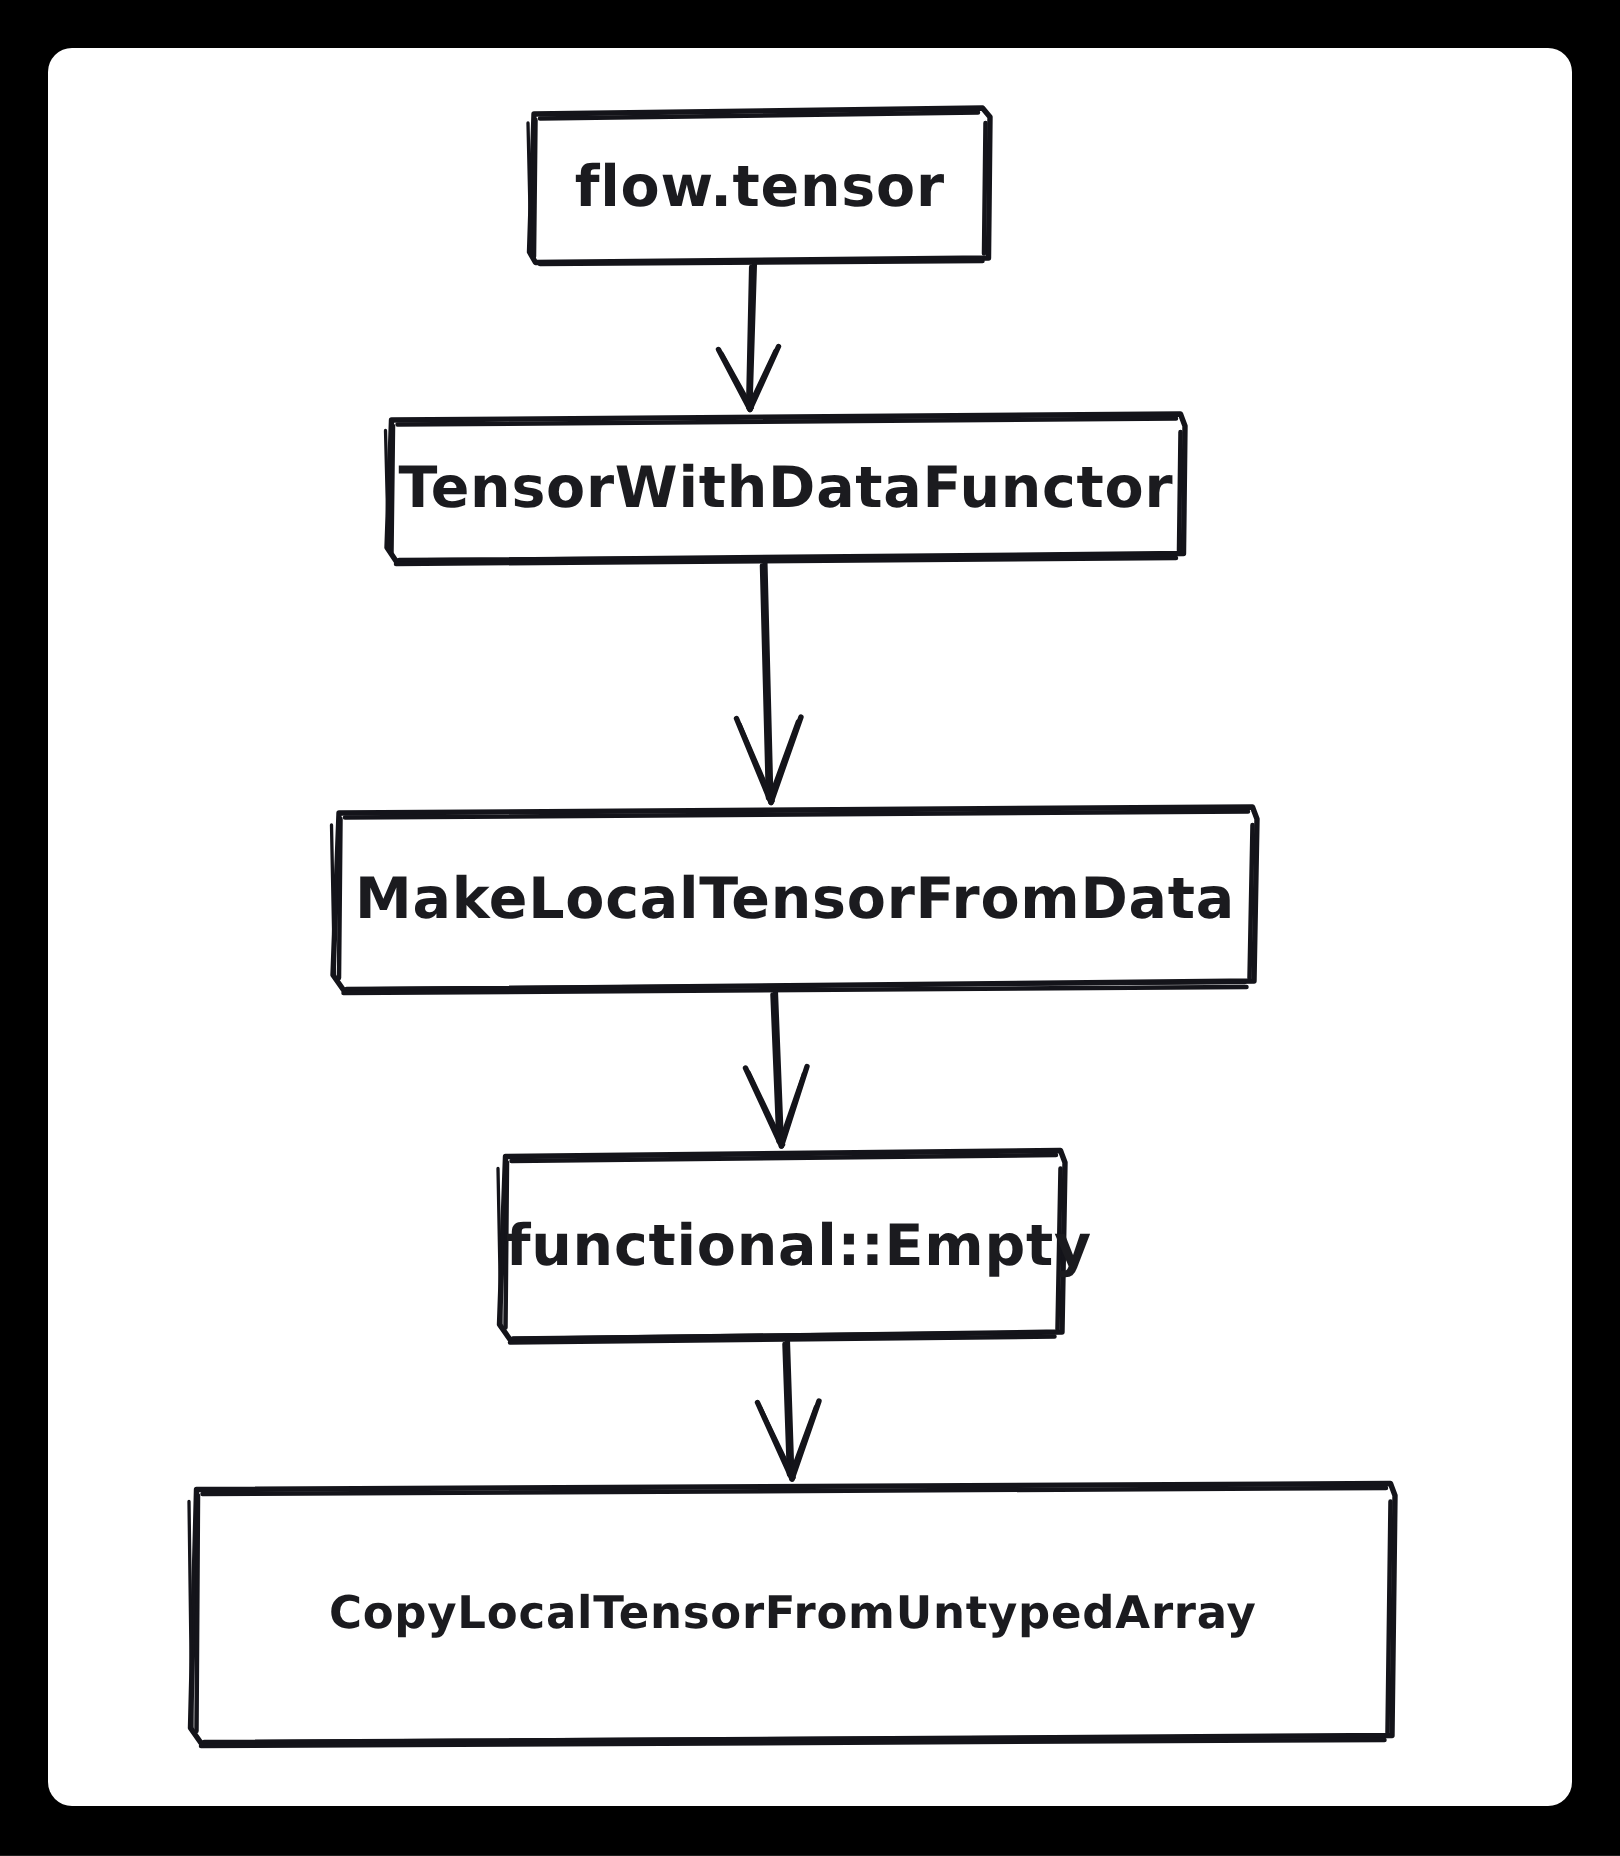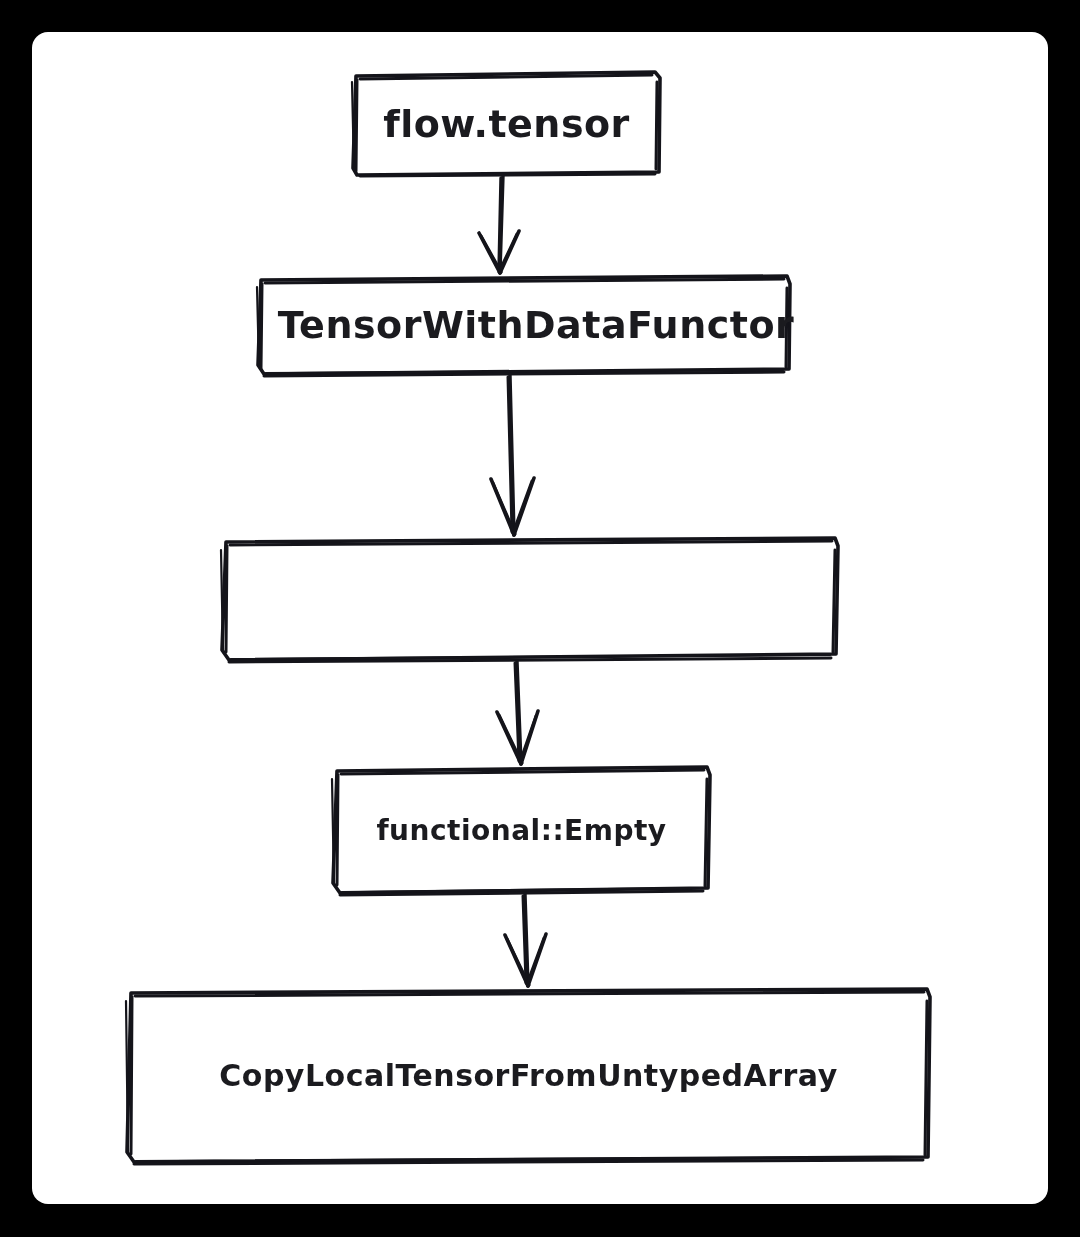--- a/index.html
+++ b/index.html
@@ -133,19 +133,20 @@
 
     <g>
       <path class="sketch-stroke" stroke-width="3.6" d="M131,993 L927,989 L930,997 L928,1157 L134,1162 L127,1152 Z"></path>
       <path class="sketch-stroke" stroke-width="3.0" d="M135,996 L924,992 M927,1001 L925,1155 M923,1160 L134,1164 M131,1154 L132,997"></path>
       <path class="sketch-stroke" stroke-width="2.2" d="M126,1001 L128,1154 M136,1161 L922,1157"></path>
     </g>
   </svg>
 
   <div class="node-label" style="left:353px; top:72px; width:307px; height:103px; font-size:38px;">flow.tensor</div>
 
-  <div class="node-label" style="left:258px; top:276px; width:532px; height:98px; font-size:38px;padding-left:12px;">TensorWithDataFunctor</div>
+  <div class="node-label" style="left:258px; top:276px; width:532px; height:98px; font-size:38px;">TensorWithDataFunctor</div>
 
+  <div class="node-label" style="left:222px; top:538px; width:616px; height:122px; font-size:38px;">MakeLocalTensorFromData</div>
 
-  <div class="node-label" style="left:333px; top:767px; width:377px; height:126px; font-size:28px;">functional::Empty</div>
+  <div class="node-label" style="left:344px; top:767px; width:377px; height:126px; font-size:38px;">functional::Empty</div>
 
   <div class="node-label" style="left:127px; top:989px; width:803px; height:173px; font-size:30px;">CopyLocalTensorFromUntypedArray</div>
 </div>
 
 </body></html>

